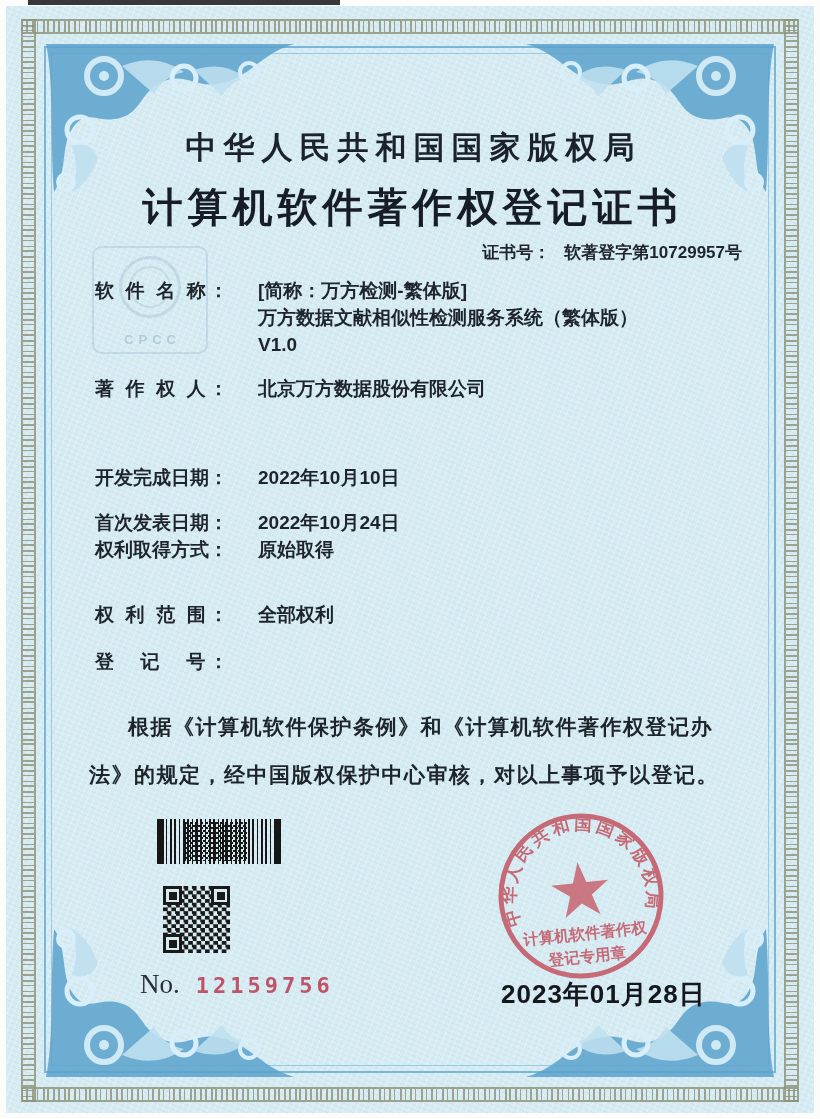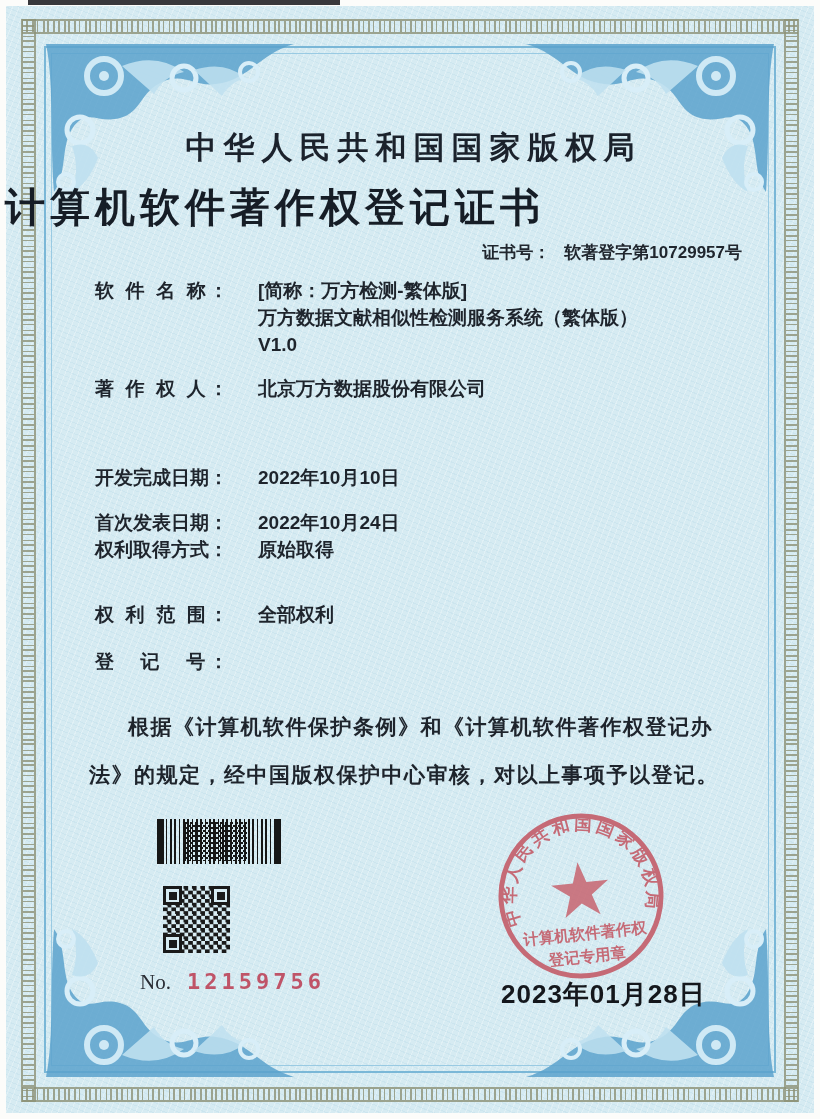--- a/index.html
+++ b/index.html
@@ -44,21 +44,21 @@
   .watermark-circle{position:absolute;left:50%;top:8px;transform:translateX(-50%);
     width:56px;height:56px;border:3px solid rgba(140,175,195,.40);border-radius:50%;}
   .watermark-circle::before{content:"";position:absolute;inset:7px;border:2px solid rgba(140,175,195,.35);border-radius:50%;}
   .watermark-text{position:absolute;bottom:5px;left:0;right:0;text-align:center;
     font-size:13px;font-weight:700;letter-spacing:5px;text-indent:5px;color:rgba(128,163,184,.55);}
 
   
   .authority{position:absolute;left:0;right:0;top:127px;text-align:center;
     font-family:"Liberation Serif","DejaVu Serif",serif;font-weight:700;
     font-size:31px;letter-spacing:7px;text-indent:7px;color:#1b222c;}
-  .cert-title{position:absolute;left:0;right:0;top:180px;
+  .cert-title{position:absolute;left:0;right:0;top:180px;text-align:center;
     font-family:"Liberation Serif","DejaVu Serif",serif;font-weight:700;
     font-size:40px;letter-spacing:5px;text-indent:5px;color:#161d26;}
   .cert-no{position:absolute;top:241px;right:78px;font-size:17px;font-weight:700;color:#20262e;}
   .cert-no .lbl{margin-right:14px;}
 
   
   .field-row{position:absolute;left:95px;display:flex;align-items:flex-start;
     font-size:19px;font-weight:700;color:#1e242c;line-height:27px;}
   .field-label{flex:none;width:133px;text-align:justify;text-align-last:justify;}
   .field-value{margin-left:30px;}
@@ -81,21 +81,21 @@
   
   .qr{position:absolute;left:163px;top:886px;width:67px;height:67px;
     background:repeating-conic-gradient(#1a1a1a 0% 25%, rgba(0,0,0,0) 25% 50%);background-size:8.4px 8.4px;}
   .qr-finder{position:absolute;box-sizing:border-box;width:19px;height:19px;
     background:#d6ebf2;border:3.5px solid #1a1a1a;}
   .qr-finder::before{content:"";position:absolute;inset:2.5px;background:#1a1a1a;}
   .qr-finder.tl{left:0;top:0}.qr-finder.tr{right:0;top:0}.qr-finder.bl{left:0;bottom:0}
 
   
   .serial{position:absolute;left:140px;top:969px;display:flex;align-items:baseline;}
-  .serial-prefix{font-family:"Liberation Serif","DejaVu Serif",serif;font-size:21px;color:#2a2e36;}
+  .serial-prefix{font-family:"Liberation Serif","DejaVu Serif",serif;font-size:27px;color:#2a2e36;}
   .serial-number{margin-left:16px;font-family:"DejaVu Sans Mono",monospace;
     font-size:22px;font-weight:700;letter-spacing:4px;color:#bf5468;}
   .issue-date{position:absolute;left:501px;top:977px;font-size:26px;font-weight:700;
     letter-spacing:1px;color:#14171c;}
 
   
   .seal{position:absolute;left:491px;top:806px;width:180px;height:180px;
     transform:rotate(-6deg);opacity:.92;}
   .seal svg{width:100%;height:100%;display:block;}
 </style>
@@ -144,20 +144,24 @@
       <svg viewBox="0 0 250 165">
         <use href="#flourish"></use>
       </svg>
     </div>
   <div class="corner br">
       <svg viewBox="0 0 250 165">
         <use href="#flourish"></use>
       </svg>
     </div>
 
+  <div class="watermark">
+    <div class="watermark-circle"></div>
+    <div class="watermark-text">CPCC</div>
+  </div>
 
   <div class="authority">中华人民共和国国家版权局</div>
   <div class="cert-title">计算机软件著作权登记证书</div>
   <div class="cert-no">
     <span class="lbl">证书号：</span><span>软著登字第10729957号</span>
   </div>
 
   <div class="field-row row-name">
     <span class="field-label">软 件 名 称：</span>
     <span class="field-value">

